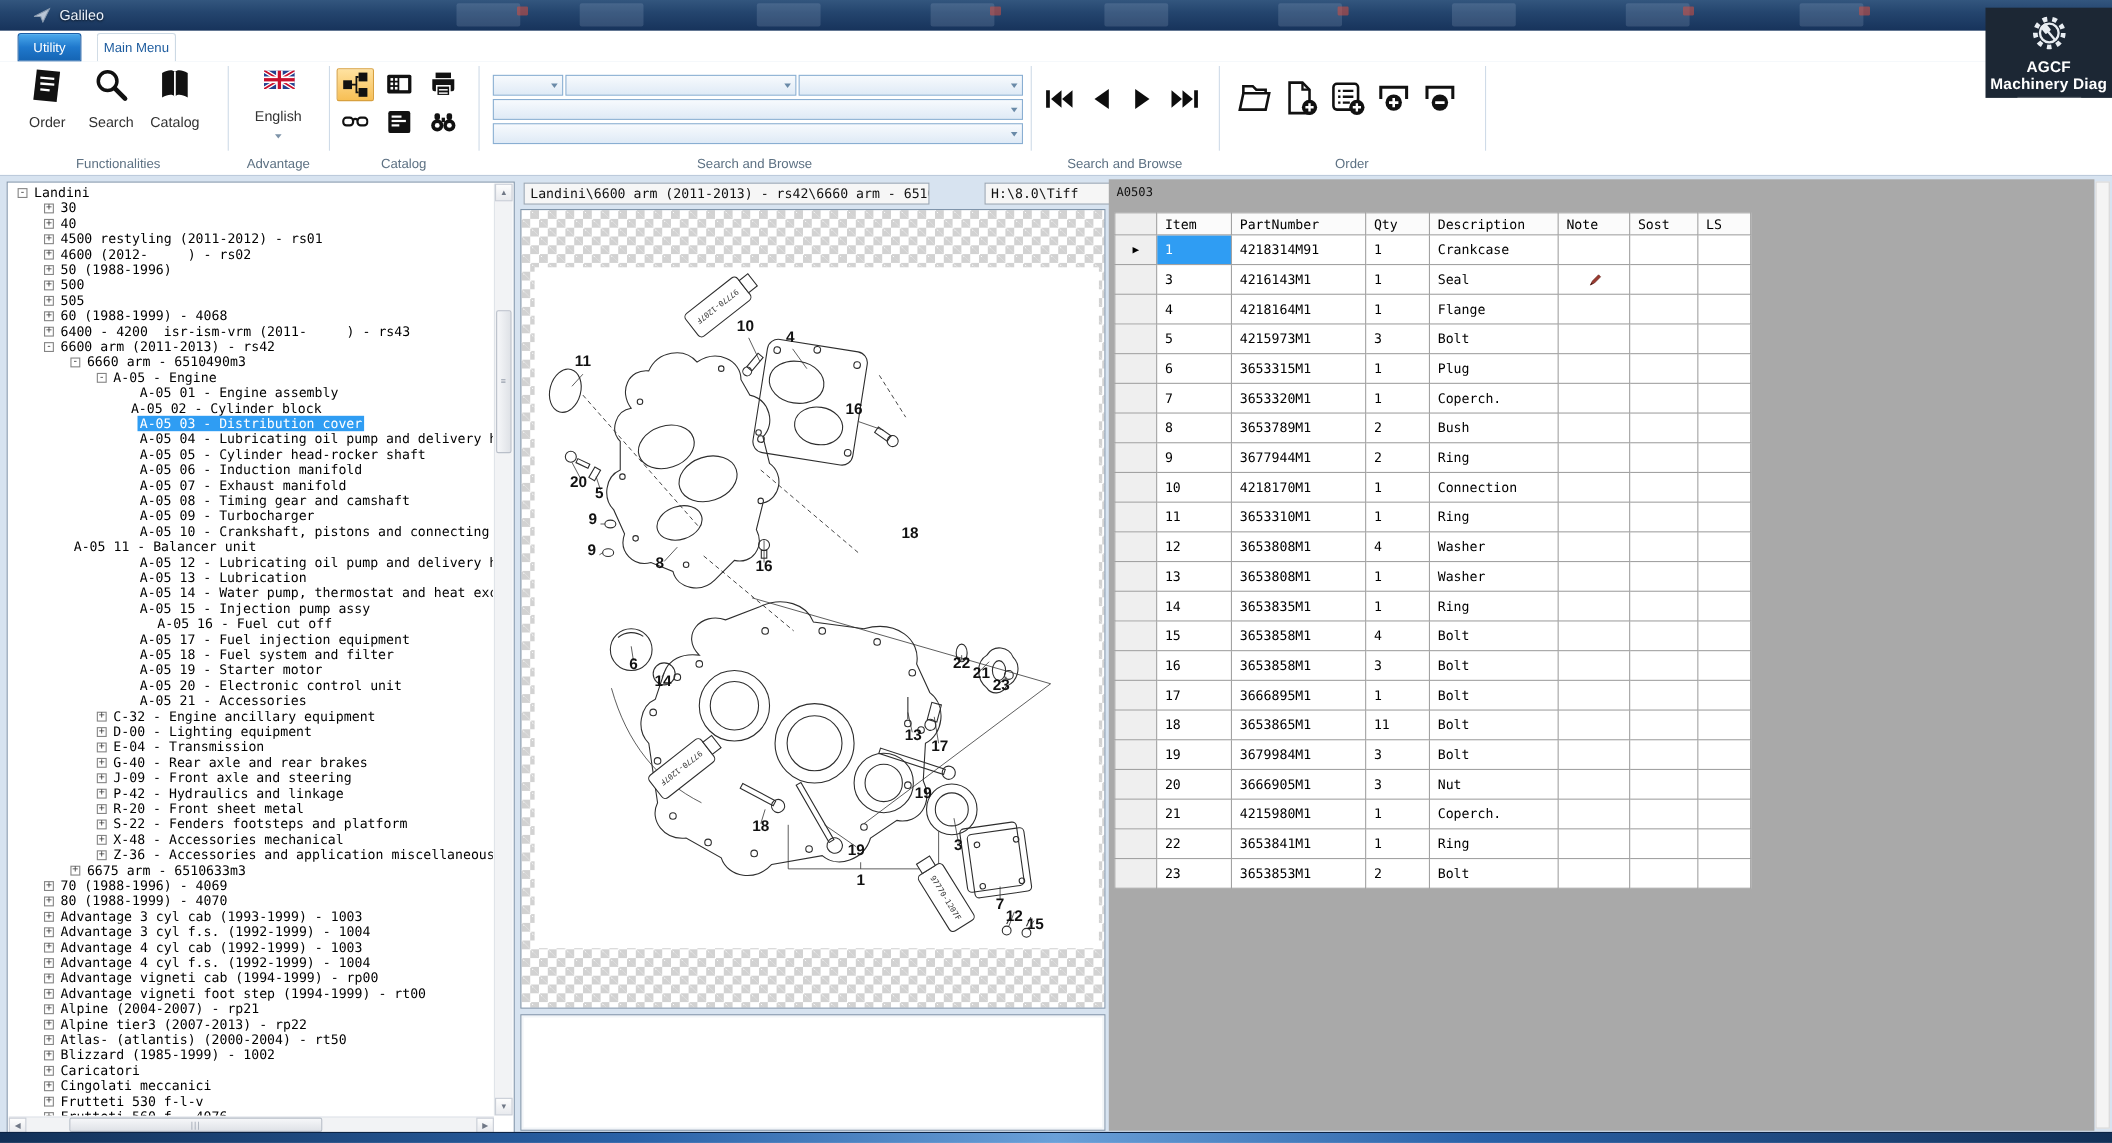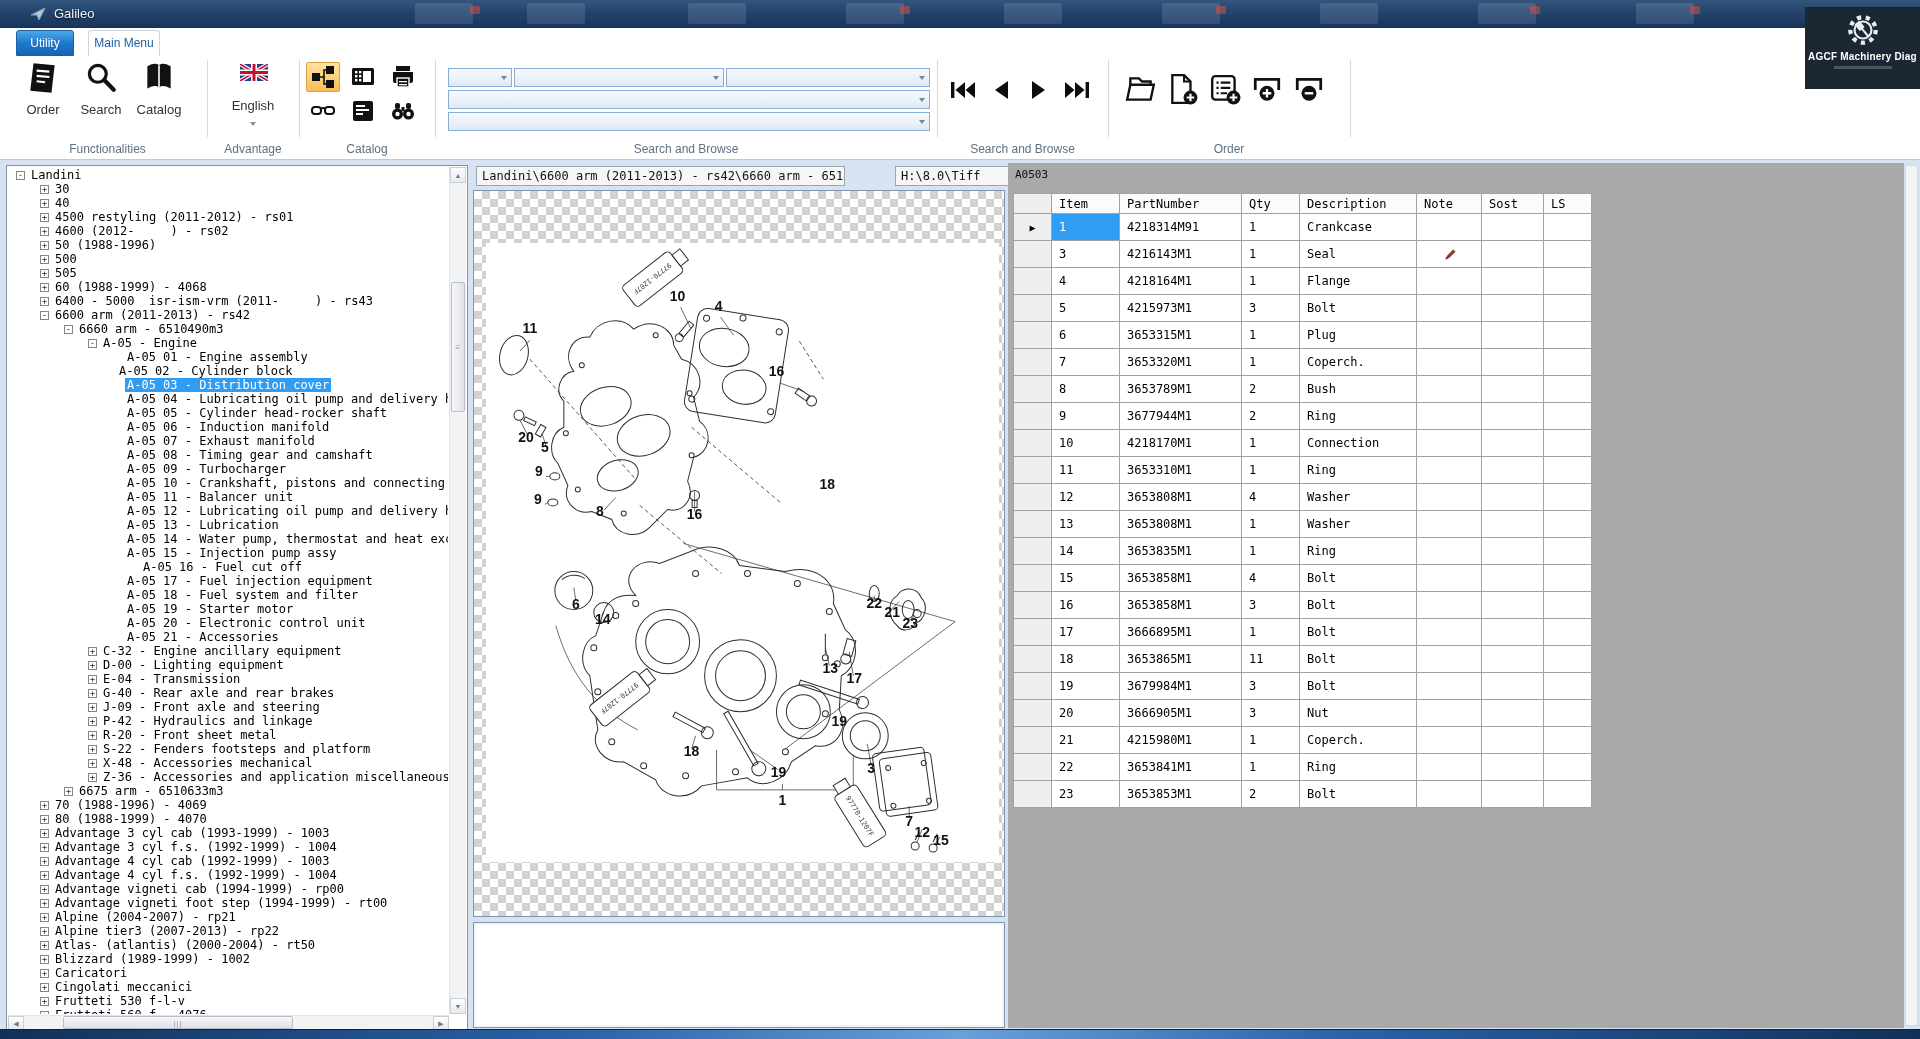--- a/index.html
+++ b/index.html
@@ -14,21 +14,21 @@
     color:#eaf1fa; font-size:13px; text-shadow:0 1px 2px rgba(0,0,0,.7); }
   .tn { position:absolute; top:3px; height:21px; width:58px; border-radius:2px;
     background:rgba(205,222,240,.15); }
   .tnd { position:absolute; top:6px; width:10px; height:8px; border-radius:1px;
     background:rgba(214,78,64,.55); }
 
   
   #logo-box { position:absolute; left:1805px; top:7px; width:115px; height:82px;
     background:#1c2734; z-index:60; text-align:center; }
   #logo-box svg { margin-top:7px; }
-  .logo-title { color:#fff; font-size:10px; font-weight:bold; margin-top:1px; letter-spacing:.2px; }
+  .logo-title { color:#fff; font-size:14px; font-weight:bold; margin-top:1px; letter-spacing:.2px; }
   .logo-sub { width:58px; height:3px; margin:4px auto 0; background:rgba(255,255,255,.22); }
 
   
   #tabstrip { position:absolute; left:0; top:28px; width:1920px; height:28px; background:#fff; }
   .tab { position:absolute; top:2px; height:26px; line-height:25px; text-align:center;
     font-size:12px; border-radius:3px 3px 0 0; }
   #tab-utility { left:16px; width:58px; color:#fff; border:1px solid #1b5ea6;
     background:linear-gradient(#4aa9ec,#1f78cc 50%,#1565b4); }
   #tab-mainmenu { left:88px; width:72px; color:#1c5b9e; background:#fff;
     border:1px solid #ccd9e4; border-bottom:none; }
@@ -382,35 +382,35 @@
     <div id="model-tree">
         <div class="trow" style="padding-left: 8px;"><span class="exp">-</span><span class="tlabel">Landini</span></div>
         <div class="trow" style="padding-left: 32px;"><span class="exp">+</span><span class="tlabel">30</span></div>
         <div class="trow" style="padding-left: 32px;"><span class="exp">+</span><span class="tlabel">40</span></div>
         <div class="trow" style="padding-left: 32px;"><span class="exp">+</span><span class="tlabel">4500 restyling (2011-2012) - rs01</span></div>
         <div class="trow" style="padding-left: 32px;"><span class="exp">+</span><span class="tlabel">4600 (2012-     ) - rs02</span></div>
         <div class="trow" style="padding-left: 32px;"><span class="exp">+</span><span class="tlabel">50 (1988-1996)</span></div>
         <div class="trow" style="padding-left: 32px;"><span class="exp">+</span><span class="tlabel">500</span></div>
         <div class="trow" style="padding-left: 32px;"><span class="exp">+</span><span class="tlabel">505</span></div>
         <div class="trow" style="padding-left: 32px;"><span class="exp">+</span><span class="tlabel">60 (1988-1999) - 4068</span></div>
-        <div class="trow" style="padding-left: 32px;"><span class="exp">+</span><span class="tlabel">6400 - 5000  isr-ism-vrm (2011-     ) - rs43</span></div>
+        <div class="trow" style="padding-left: 32px;"><span class="exp">+</span><span class="tlabel">6400 - 4200  isr-ism-vrm (2011-     ) - rs43</span></div>
         <div class="trow" style="padding-left: 32px;"><span class="exp">-</span><span class="tlabel">6600 arm (2011-2013) - rs42</span></div>
         <div class="trow" style="padding-left: 56px;"><span class="exp">-</span><span class="tlabel">6660 arm - 6510490m3</span></div>
         <div class="trow" style="padding-left: 80px;"><span class="exp">-</span><span class="tlabel">A-05 - Engine</span></div>
         <div class="trow" style="padding-left: 104px;"><span class="exp spacer"></span><span class="tlabel">A-05 01 - Engine assembly</span></div>
         <div class="trow" style="padding-left: 96px;"><span class="exp spacer"></span><span class="tlabel">A-05 02 - Cylinder block</span></div>
         <div class="trow" style="padding-left: 104px;"><span class="exp spacer"></span><span class="tlabel sel">A-05 03 - Distribution cover</span></div>
         <div class="trow" style="padding-left: 104px;"><span class="exp spacer"></span><span class="tlabel">A-05 04 - Lubricating oil pump and delivery housing</span></div>
         <div class="trow" style="padding-left: 104px;"><span class="exp spacer"></span><span class="tlabel">A-05 05 - Cylinder head-rocker shaft</span></div>
         <div class="trow" style="padding-left: 104px;"><span class="exp spacer"></span><span class="tlabel">A-05 06 - Induction manifold</span></div>
         <div class="trow" style="padding-left: 104px;"><span class="exp spacer"></span><span class="tlabel">A-05 07 - Exhaust manifold</span></div>
         <div class="trow" style="padding-left: 104px;"><span class="exp spacer"></span><span class="tlabel">A-05 08 - Timing gear and camshaft</span></div>
         <div class="trow" style="padding-left: 104px;"><span class="exp spacer"></span><span class="tlabel">A-05 09 - Turbocharger</span></div>
         <div class="trow" style="padding-left: 104px;"><span class="exp spacer"></span><span class="tlabel">A-05 10 - Crankshaft, pistons and connecting rods</span></div>
-        <div class="trow" style="padding-left: 104px;"><span class="exp spacer"></span><span class="tlabel">A-05 11 - Balancer unit</span></div>
+        <div class="trow" style="padding-left: 44px;"><span class="exp spacer"></span><span class="tlabel">A-05 11 - Balancer unit</span></div>
         <div class="trow" style="padding-left: 104px;"><span class="exp spacer"></span><span class="tlabel">A-05 12 - Lubricating oil pump and delivery housing-oil f</span></div>
         <div class="trow" style="padding-left: 104px;"><span class="exp spacer"></span><span class="tlabel">A-05 13 - Lubrication</span></div>
         <div class="trow" style="padding-left: 104px;"><span class="exp spacer"></span><span class="tlabel">A-05 14 - Water pump, thermostat and heat exchanger</span></div>
         <div class="trow" style="padding-left: 104px;"><span class="exp spacer"></span><span class="tlabel">A-05 15 - Injection pump assy</span></div>
         <div class="trow" style="padding-left: 104px; gap: 16px;"><span class="exp spacer"></span><span class="tlabel">A-05 16 - Fuel cut off</span></div>
         <div class="trow" style="padding-left: 104px;"><span class="exp spacer"></span><span class="tlabel">A-05 17 - Fuel injection equipment</span></div>
         <div class="trow" style="padding-left: 104px;"><span class="exp spacer"></span><span class="tlabel">A-05 18 - Fuel system and filter</span></div>
         <div class="trow" style="padding-left: 104px;"><span class="exp spacer"></span><span class="tlabel">A-05 19 - Starter motor</span></div>
         <div class="trow" style="padding-left: 104px;"><span class="exp spacer"></span><span class="tlabel">A-05 20 - Electronic control unit</span></div>
         <div class="trow" style="padding-left: 104px;"><span class="exp spacer"></span><span class="tlabel">A-05 21 - Accessories</span></div>
@@ -429,21 +429,21 @@
         <div class="trow" style="padding-left: 32px;"><span class="exp">+</span><span class="tlabel">80 (1988-1999) - 4070</span></div>
         <div class="trow" style="padding-left: 32px;"><span class="exp">+</span><span class="tlabel">Advantage 3 cyl cab (1993-1999) - 1003</span></div>
         <div class="trow" style="padding-left: 32px;"><span class="exp">+</span><span class="tlabel">Advantage 3 cyl f.s. (1992-1999) - 1004</span></div>
         <div class="trow" style="padding-left: 32px;"><span class="exp">+</span><span class="tlabel">Advantage 4 cyl cab (1992-1999) - 1003</span></div>
         <div class="trow" style="padding-left: 32px;"><span class="exp">+</span><span class="tlabel">Advantage 4 cyl f.s. (1992-1999) - 1004</span></div>
         <div class="trow" style="padding-left: 32px;"><span class="exp">+</span><span class="tlabel">Advantage vigneti cab (1994-1999) - rp00</span></div>
         <div class="trow" style="padding-left: 32px;"><span class="exp">+</span><span class="tlabel">Advantage vigneti foot step (1994-1999) - rt00</span></div>
         <div class="trow" style="padding-left: 32px;"><span class="exp">+</span><span class="tlabel">Alpine (2004-2007) - rp21</span></div>
         <div class="trow" style="padding-left: 32px;"><span class="exp">+</span><span class="tlabel">Alpine tier3 (2007-2013) - rp22</span></div>
         <div class="trow" style="padding-left: 32px;"><span class="exp">+</span><span class="tlabel">Atlas- (atlantis) (2000-2004) - rt50</span></div>
-        <div class="trow" style="padding-left: 32px;"><span class="exp">+</span><span class="tlabel">Blizzard (1989-1999) - 1002</span></div>
+        <div class="trow" style="padding-left: 32px;"><span class="exp">+</span><span class="tlabel">Blizzard (1985-1999) - 1002</span></div>
         <div class="trow" style="padding-left: 32px;"><span class="exp">+</span><span class="tlabel">Caricatori</span></div>
         <div class="trow" style="padding-left: 32px;"><span class="exp">+</span><span class="tlabel">Cingolati meccanici</span></div>
         <div class="trow" style="padding-left: 32px;"><span class="exp">+</span><span class="tlabel">Frutteti 530 f-l-v</span></div>
         <div class="trow" style="padding-left: 32px;"><span class="exp">+</span><span class="tlabel">Frutteti 560 f - 4076</span></div>
       </div>
     <div class="vsb">
       <div class="sbtn" style="top:0">▲</div>
       <div class="vthumb">
           <span class="grip">≡</span>
         </div>

